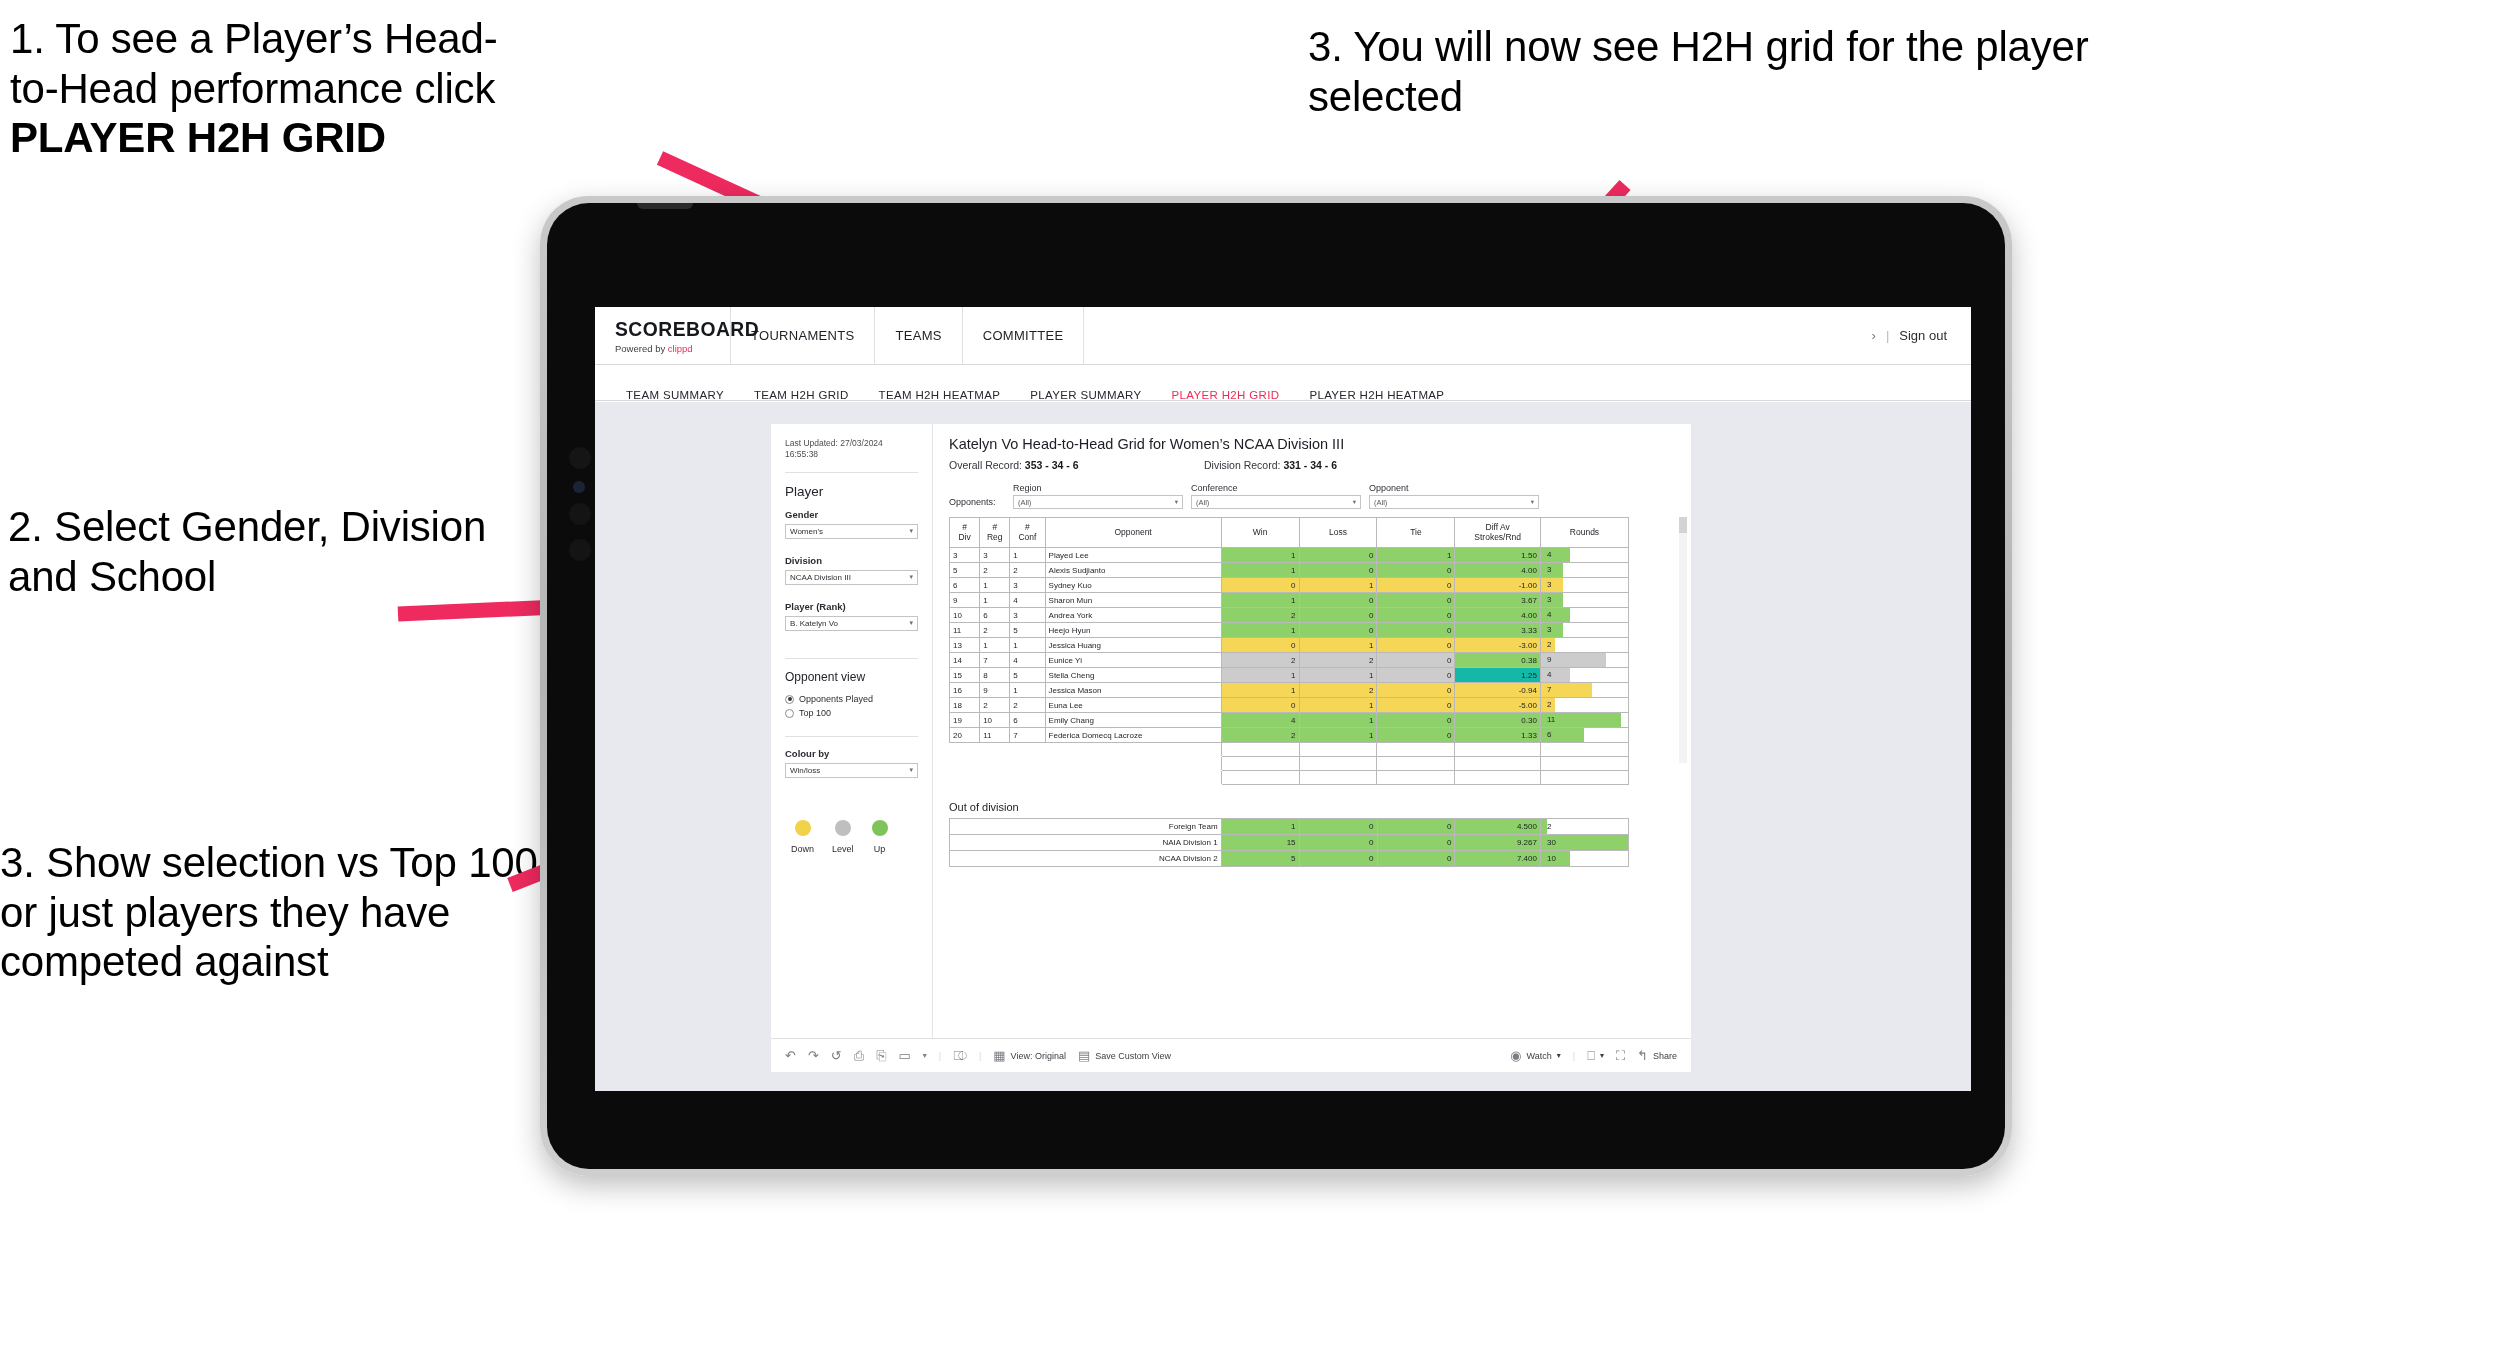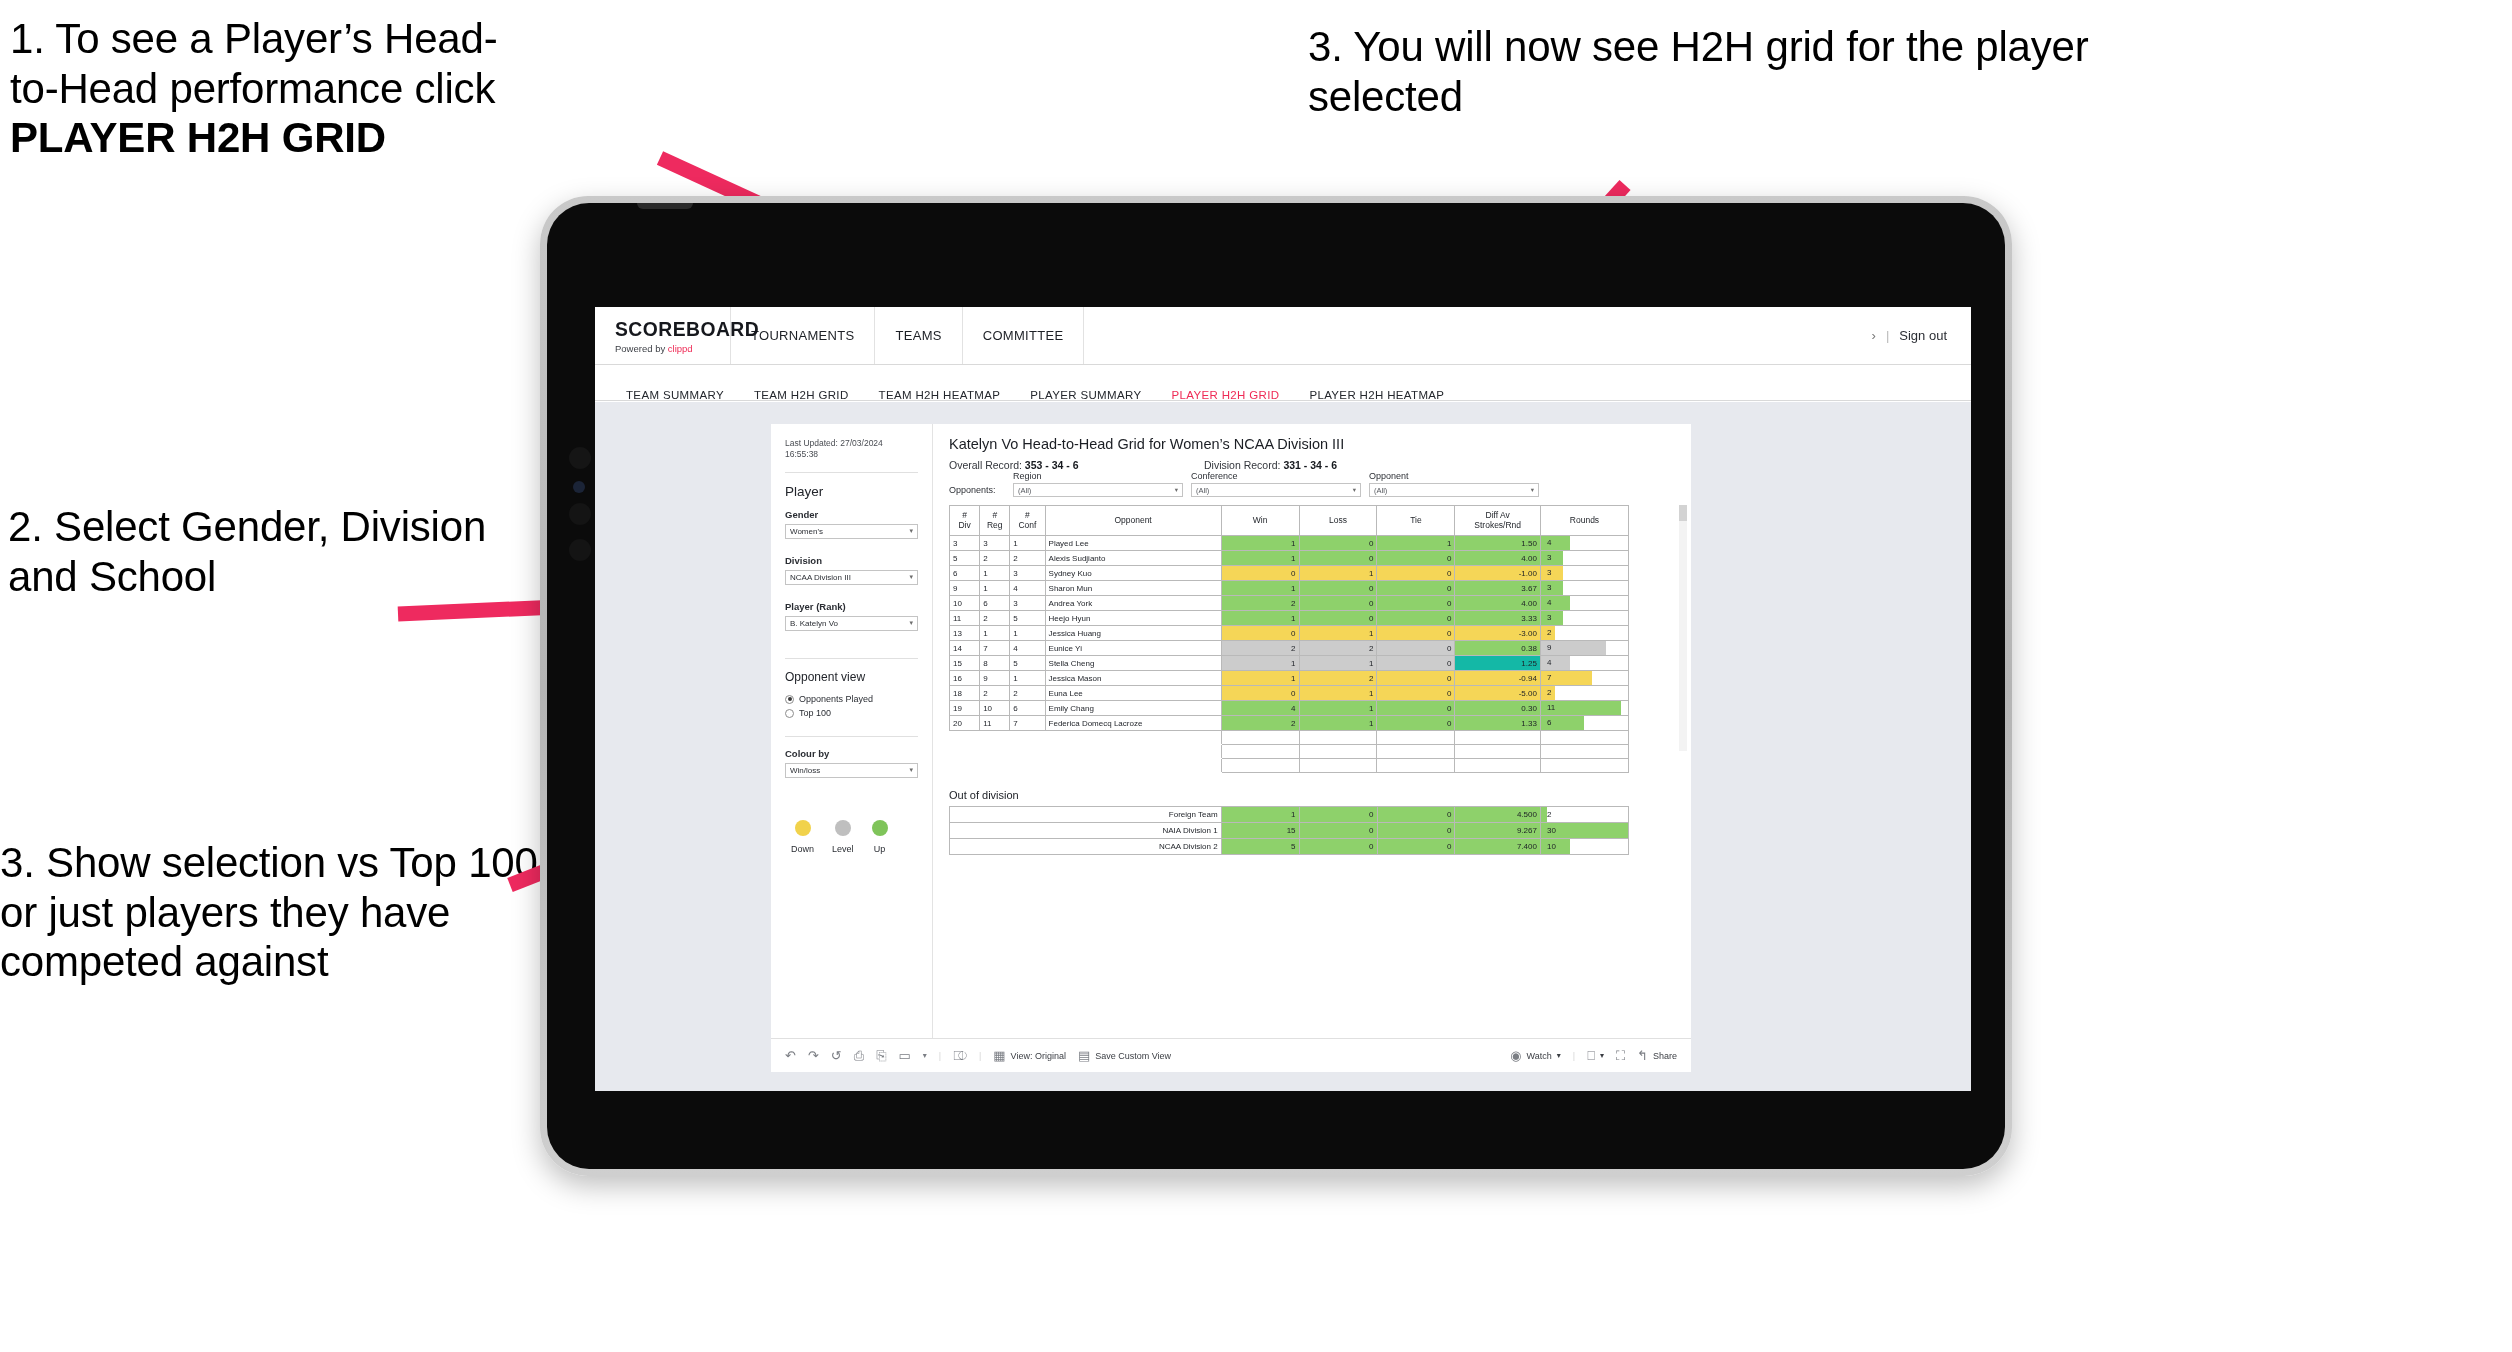--- a/index.html
+++ b/index.html
@@ -139,21 +139,21 @@
   }
   .radio.on::after { content:""; width: 4px; height:4px; border-radius:50%; background:#3a3a3a; }
   .legend { display:flex; gap: 18px; margin-top: 26px; padding-left: 6px; }
   .legend .li { display:flex; flex-direction:column; align-items:center; gap: 8px; }
   .legend .dot { width: 16px; height: 16px; border-radius:50%; }
   .legend .lbl { font-size: 9px; color:#2a2d33; }
 
   
   #main { flex:1; padding: 12px 14px 0 16px; min-width:0; display:flex; flex-direction:column; }
   .v-title { font-size: 14.5px; color:#1b1e24; margin-bottom: 7px; }
-  .rec-row { display:flex; font-size: 10.5px; color:#33363c; }
+  .rec-row { display:flex; font-size: 10.5px; color:#33363c; margin-bottom: 12px; }
   .rec-row .r1 { width: 255px; }
   .rec-row b { color:#15181d; }
 
   .opp-filters { display:flex; align-items:flex-end; gap: 8px; margin-bottom: 8px; }
   .opp-lbl { font-size: 9px; color:#2d3036; padding-bottom: 2px; width: 56px; }
   .opp-group { width: 170px; }
   .opp-group .t { font-size: 9px; color:#2d3036; margin-bottom: 2px; }
   .opp-group .s {
     height: 14px; border:1px solid #c4c4c4; background:#fff;
     display:flex; align-items:center; justify-content:space-between;

